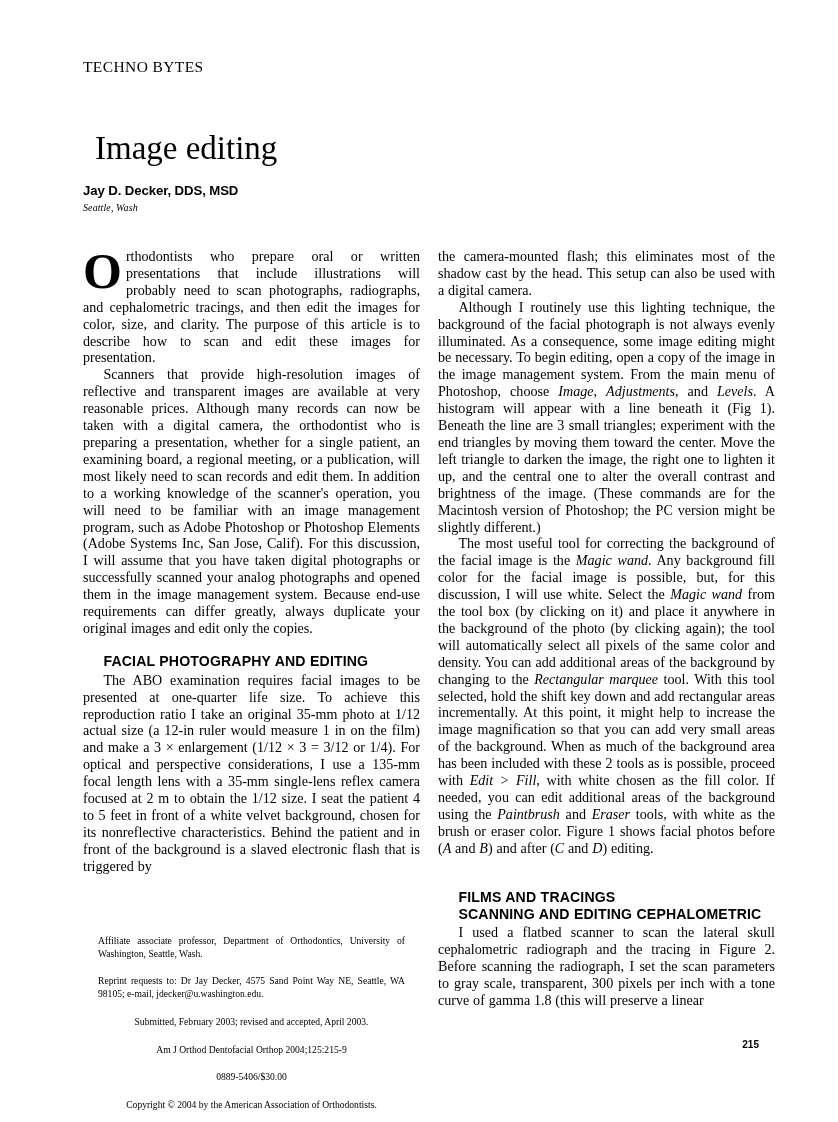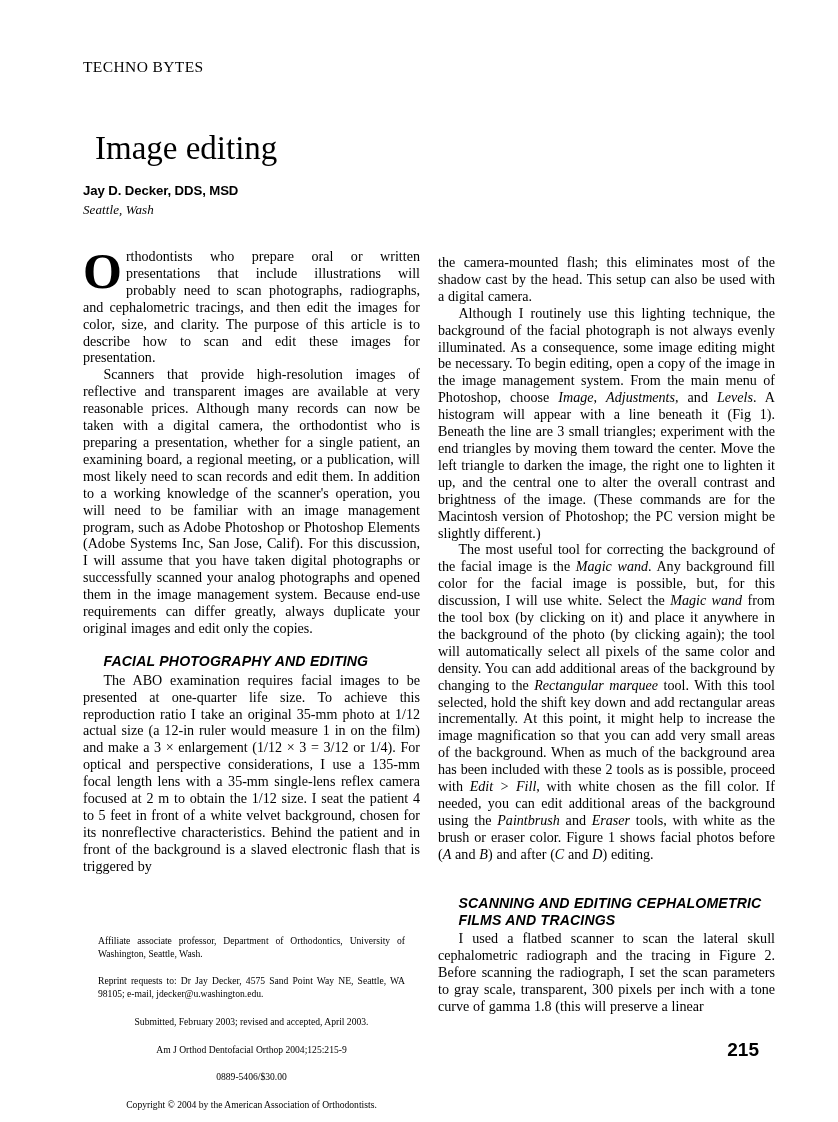--- a/index.html
+++ b/index.html
@@ -59,21 +59,21 @@
   .author-name {
     font-family: "Liberation Sans", sans-serif;
     font-size: 13.2px;
     font-weight: bold;
     line-height: 1.35;
     margin: 0;
     letter-spacing: -0.1px;
   }
   .author-loc {
     font-family: "Liberation Serif", serif;
-    font-size: 13px;
+    font-size: 10px;
     font-style: italic;
     line-height: 1.35;
     margin: 1px 0 0 0;
     letter-spacing: 0.1px;
   }
 
   
   .col {
     position: absolute;
     top: 248px;
@@ -85,21 +85,21 @@
   .col p {
     margin: 0;
     font-size: 14.1px;
     line-height: 16.9px;
     text-align: justify;
     text-indent: 1.45em;
     hyphens: manual;
     -webkit-hyphens: manual;
     word-spacing: 0.02em;
   }
-  .col p.noindent { text-indent: 0; margin-top: 6px; }
+  .col p.noindent { text-indent: 0; }
 
   
   .dropcap-para {
     text-indent: 0 !important;
   }
   .dropcap {
     float: left;
     font-family: "Liberation Serif", serif;
     font-size: 50px;
     line-height: 40px;
@@ -111,21 +111,20 @@
   
   .section-head {
     font-family: "Liberation Sans", sans-serif;
     font-size: 12.6px;
     font-weight: bold;
     line-height: 16.2px;
     letter-spacing: 0.15px;
     margin: 0;
     text-indent: 0;
     text-align: left;
-    font-style: italic;
   }
   .head-spacer-before { height: 16px; }
   .head-spacer-before-lg { height: 32px; }
   .head-spacer-after { height: 2px; }
 
   
   .footnote {
     position: absolute;
     left: 83px;
     top: 920px;
@@ -140,21 +139,21 @@
     text-indent: 0;
   }
   .footnote p.nojust { text-align: center; }
 
   
   .folio {
     position: absolute;
     right: 79px;
     top: 1040px;
     font-family: "Liberation Sans", sans-serif;
-    font-size: 19px;
+    font-size: 10px;
     font-weight: bold;
     line-height: 1;
   }
 
   i, em { font-style: italic; }
 </style>
 </head>
 <body>
 
 <div class="page">
@@ -185,22 +184,22 @@
 
   <div class="col col-right">
 
     <p class="noindent">the camera-mounted flash; this eliminates most of the shadow cast by the head. This setup can also be used with a digital camera.</p>
 
     <p><span>Although I routinely use this lighting technique, the background of the facial photograph is not always evenly illuminated. As a consequence, some image editing might be necessary. To begin editing, open a copy of the image in the image management system. From the main menu of Photoshop, choose </span><i>Image</i><span>, </span><i>Adjustments</i><span>, and </span><i>Levels</i><span>. A histogram will appear with a line beneath it (Fig 1). Beneath the line are 3 small triangles; experiment with the end triangles by moving them toward the center. Move the left triangle to darken the image, the right one to lighten it up, and the central one to alter the overall contrast and brightness of the image. (These commands are for the Macintosh version of Photoshop; the PC version might be slightly different.)</span></p>
 
     <p><span>The most useful tool for correcting the background of the facial image is the </span><i>Magic wand</i><span>. Any background fill color for the facial image is possible, but, for this discussion, I will use white. Select the </span><i>Magic wand</i><span> from the tool box (by clicking on it) and place it anywhere in the background of the photo (by clicking again); the tool will automatically select all pixels of the same color and density. You can add additional areas of the background by changing to the </span><i>Rectangular marquee</i><span> tool. With this tool selected, hold the shift key down and add rectangular areas incrementally. At this point, it might help to increase the image magnification so that you can add very small areas of the background. When as much of the background area has been included with these 2 tools as is possible, proceed with </span><i>Edit &gt; Fill</i><span>, with white chosen as the fill color. If needed, you can edit additional areas of the background using the </span><i>Paintbrush</i><span> and </span><i>Eraser</i><span> tools, with white as the brush or eraser color. Figure 1 shows facial photos before (</span><i>A</i><span> and </span><i>B</i><span>) and after (</span><i>C</i><span> and </span><i>D</i><span>) editing.</span></p>
 
     <div class="head-spacer-before-lg"></div>
+    <p class="section-head">FILMS AND TRACINGS</p>
     <p class="section-head">SCANNING AND EDITING CEPHALOMETRIC</p>
-    <p class="section-head">FILMS AND TRACINGS</p>
     <div class="head-spacer-after"></div>
 
     <p>I used a flatbed scanner to scan the lateral skull cephalometric radiograph and the tracing in Figure 2. Before scanning the radiograph, I set the scan parameters to gray scale, transparent, 300 pixels per inch with a tone curve of gamma 1.8 (this will preserve a linear</p>
   </div>
 
   <div class="footnote">
     <p>Affiliate associate professor, Department of Orthodontics, University of Washington, Seattle, Wash.</p>
     <p>Reprint requests to: Dr Jay Decker, 4575 Sand Point Way NE, Seattle, WA 98105; e-mail, jdecker@u.washington.edu.</p>
     <p class="nojust">Submitted, February 2003; revised and accepted, April 2003.</p>
     <p class="nojust">Am J Orthod Dentofacial Orthop 2004;125:215-9</p>

